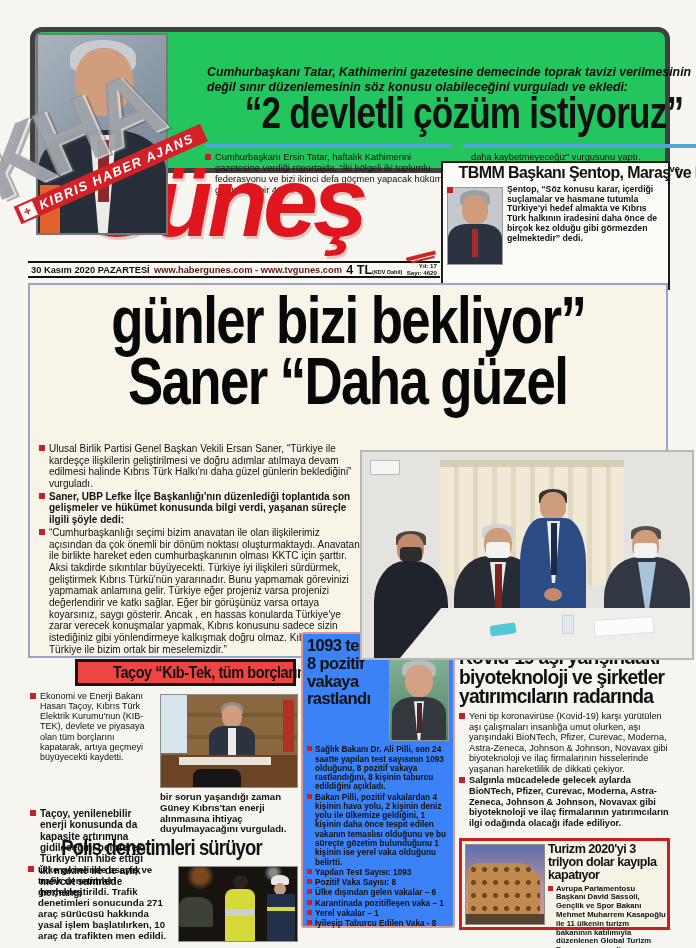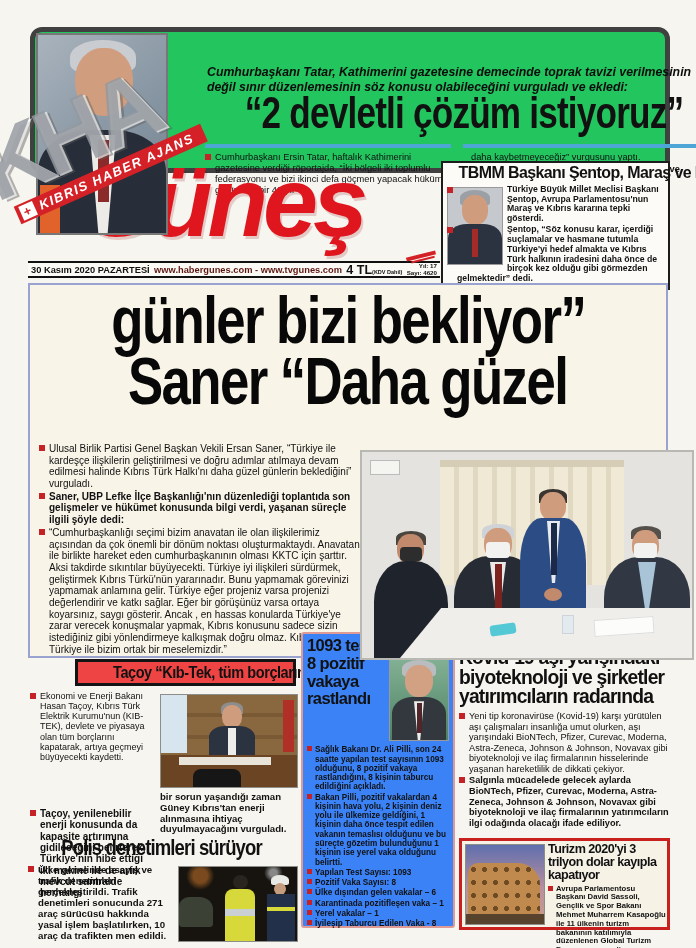--- a/index.html
+++ b/index.html
@@ -210,21 +210,20 @@
 
   <div id="tbmm">
     <div class="tbmm-hl"><span class="cx" style="--sx:.95" style2="">TBMM Başkanı Şentop, Maraş ve Kıbrıs kararına tepki gösterdi</span></div>
     <div class="tbmm-body">
       <div id="sentop-photo">
         <div class="sp-hair"></div>
         <div class="sp-head"></div>
         <div class="sp-suit"></div>
         <div class="sp-tie"></div>
       </div>
-      <div class="para"><span class="blt"></span><span>Türkiye Büyük Millet Meclisi Başkanı Şentop, Avrupa Parlamentosu'nun Maraş ve Kıbrıs kararına tepki gösterdi.</span></div>
       <div class="para"><span class="blt"></span><span>Şentop, “Söz konusu karar, içerdiği suçlamalar ve hasmane tutumla Türkiye'yi hedef almakta ve Kıbrıs Türk halkının iradesini daha önce de birçok kez olduğu gibi görmezden gelmektedir” dedi.</span></div>
     </div>
   </div>
 
   <div id="main-box">
     <div id="saner-hl">
       <div><span class="cx" style="--sx:.8">günler bizi bekliyor”</span></div>
       <div><span class="cx" style="--sx:.8">Saner “Daha güzel</span></div>
     </div>
     <div id="saner-col">

